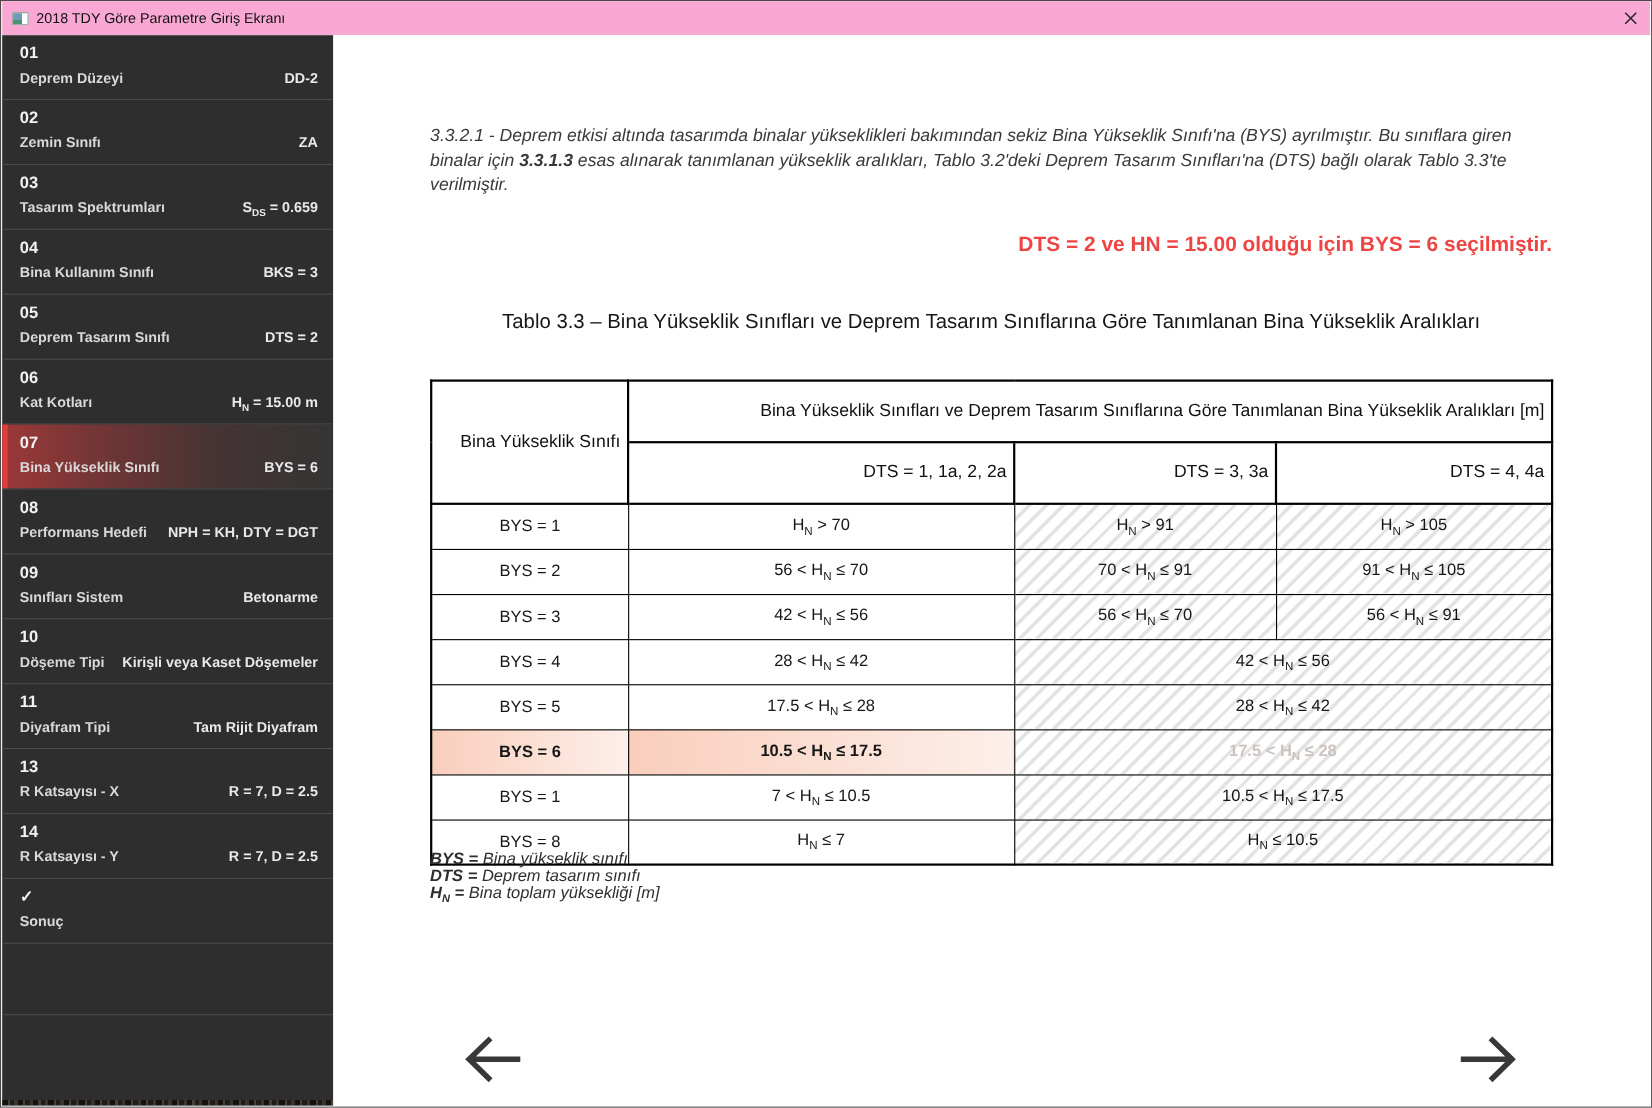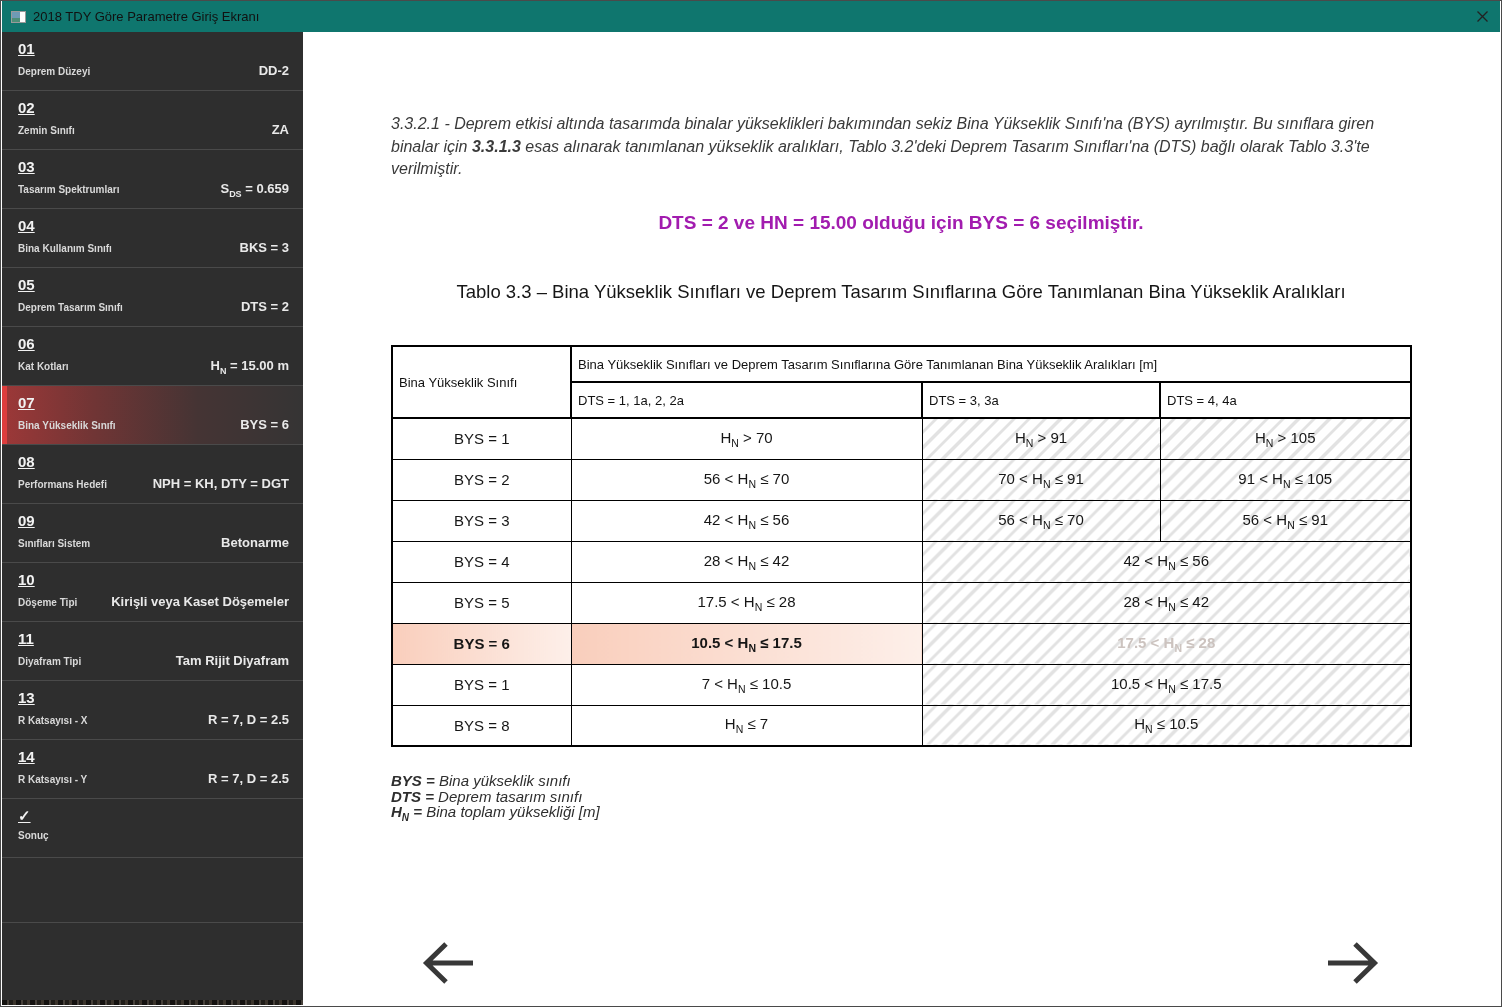--- a/index.html
+++ b/index.html
@@ -5,21 +5,21 @@
   * { margin:0; padding:0; box-sizing:border-box; }
   html,body { background:#888; }
   body { font-family:"Liberation Sans", sans-serif; }
   .window {
     position:relative; width:1502px; height:1007px;
     background:#fff; border:1px solid #4a4a4a; overflow:hidden;
   }
   
   .titlebar {
     position:absolute; left:1px; top:0; right:1px; height:31px;
-    background:#0f766e; display:flex; align-items:center; padding-left:9px;
+    background:#f9a8d4; display:flex; align-items:center; padding-left:9px;
   }
   .app-icon {
     width:15px; height:12px; border:1px solid #9a9a9a; margin-right:7px;
     background:
       linear-gradient(#4e8f78,#4e8f78) 0 100%/8px 4px no-repeat,
       linear-gradient(#6f9ab5,#6f9ab5) 0 0/8px 100% no-repeat,
       #fdfdfd;
   }
   .title-text { font-size:13px; color:#111; white-space:nowrap; }
   .close-btn {
@@ -28,23 +28,23 @@
   }
   
   .sidebar {
     position:absolute; left:1px; top:31px; width:301px; bottom:1px;
     background:#2e2e2e; overflow:hidden;
   }
   .sb-item {
     position:relative; height:59px; border-bottom:1px solid #4a4a4a;
     padding:8px 14px 0 16px; cursor:pointer;
   }
-  .sb-num { font-size:15px; font-weight:bold; color:#f2f2f2; line-height:18px;text-decoration:underline; }
+  .sb-num { font-size:15px; font-weight:bold; color:#f2f2f2; line-height:18px; }
   .sb-row { display:flex; justify-content:space-between; align-items:baseline; margin-top:5px; }
-  .sb-label { font-size:10px; font-weight:bold; color:#d9d9d9; white-space:nowrap; }
+  .sb-label { font-size:13px; font-weight:bold; color:#d9d9d9; white-space:nowrap; }
   .sb-value { font-size:13px; font-weight:bold; color:#e9e9e9; white-space:nowrap; text-align:right; }
   .sb-value sub { font-size:9px; }
   .sb-item.selected {
     background:linear-gradient(to right,#9d3838 0%,#713535 30%,#453434 65%,#353434 100%);
   }
   .sb-item.selected::before {
     content:""; position:absolute; left:0; top:0; bottom:0; width:5px; background:#de3d3d;
   }
   .sb-filler { height:65px; border-bottom:1px solid #4a4a4a; }
   .sb-noise {
@@ -52,38 +52,38 @@
     background:repeating-linear-gradient(90deg,#141210 0 5px,#46403a 5px 7px,#201d19 7px 11px,#3b342c 11px 14px);
   }
   
   .main { position:absolute; left:302px; top:31px; right:1px; bottom:1px; background:#fff; }
   .para {
     position:absolute; left:88px; top:81px; width:1020px; 
     font-style:italic; font-size:16px; line-height:22.5px; color:#3a3a3a;
   }
   .para b { font-weight:bold; }
   .statement {
-    position:absolute; left:88px; top:180px; width:1020px; text-align:center;
-    font-size:19px; font-weight:bold; color:#a21caf;
+    position:absolute; left:88px; top:180px; width:1020px; text-align:right;
+    font-size:19px; font-weight:bold; color:#ef4444;
   }
   .tbl-title {
     position:absolute; left:88px; top:247px; width:1020px; text-align:center;
     font-size:18.5px; line-height:26px; color:#161616;
   }
   
   table.bys {
     position:absolute; left:88px; top:313px; width:1019px;
     border-collapse:collapse; table-layout:fixed; background:#fff;
     border:2px solid #000;
   }
   table.bys col.c1 { width:179px; } table.bys col.c2 { width:351px; }
   table.bys col.c3 { width:238px; } table.bys col.c4 { width:251px; }
   table.bys th {
-    border:2px solid #000; font-weight:normal; font-size:13px; color:#111;
-    height:36px; text-align:left; vertical-align:middle; padding:0 6px;
+    border:2px solid #000; font-weight:normal; font-size:16px; color:#111;
+    height:56px; text-align:right; vertical-align:middle; padding:0 6px;
   }
   table.bys td {
     border:1px solid #000; font-size:15px; color:#161616;
     height:41px; text-align:center; vertical-align:middle;margin-left:12px;
   }
   table.bys sub { font-size:10.5px; }
   td.hatch {
     background-image:repeating-linear-gradient(135deg,#fff 0 8px,#e2e2e2 8px 11px);
     color:#c6c6c6;
   }

